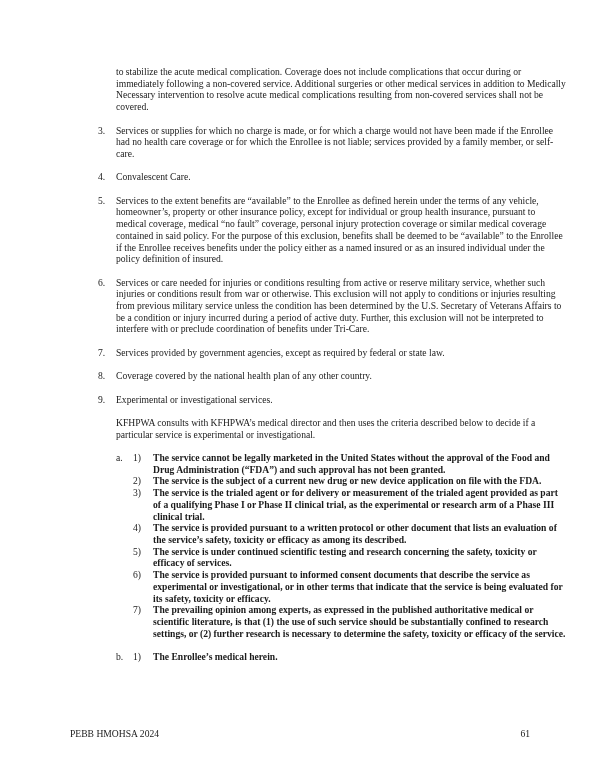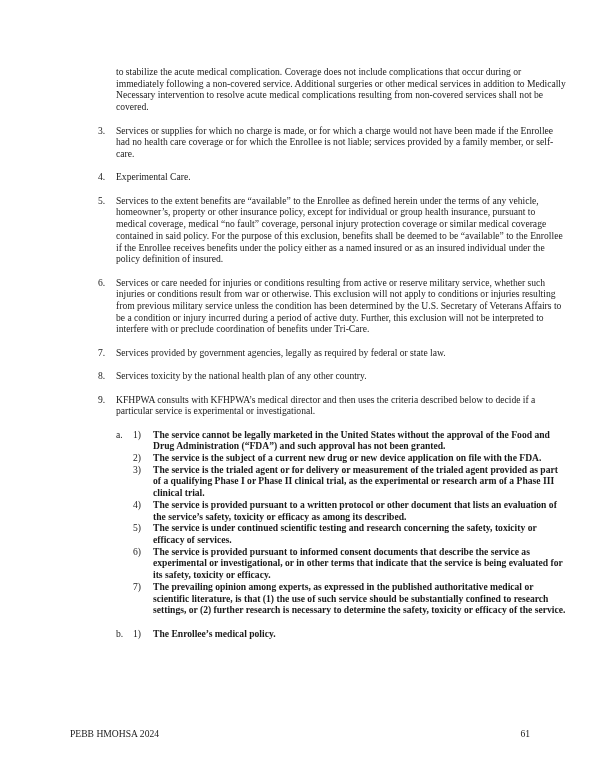--- a/index.html
+++ b/index.html
@@ -92,46 +92,47 @@
 
     <p class="para cont">to stabilize the acute medical complication. Coverage does not include complications that occur during or immediately following a non-covered service. Additional surgeries or other medical services in addition to Medically Necessary intervention to resolve acute medical complications resulting from non-covered services shall not be covered.</p>
 
     <div class="item">
       <span class="num">3.</span>
       <span class="body">Services or supplies for which no charge is made, or for which a charge would not have been made if the Enrollee had no health care coverage or for which the Enrollee is not liable; services provided by a family member, or self-care.</span>
     </div>
 
     <div class="item">
       <span class="num">4.</span>
-      <span class="body">Experimental Care.</span>
+      <span class="body">Convalescent Care.</span>
     </div>
 
     <div class="item">
       <span class="num">5.</span>
       <span class="body">Services to the extent benefits are “available” to the Enrollee as defined herein under the terms of any vehicle, homeowner’s, property or other insurance policy, except for individual or group health insurance, pursuant to medical coverage, medical “no fault” coverage, personal injury protection coverage or similar medical coverage contained in said policy. For the purpose of this exclusion, benefits shall be deemed to be “available” to the Enrollee if the Enrollee receives benefits under the policy either as a named insured or as an insured individual under the policy definition of insured.</span>
     </div>
 
     <div class="item">
       <span class="num">6.</span>
       <span class="body">Services or care needed for injuries or conditions resulting from active or reserve military service, whether such injuries or conditions result from war or otherwise. This exclusion will not apply to conditions or injuries resulting from previous military service unless the condition has been determined by the U.S. Secretary of Veterans Affairs to be a condition or injury incurred during a period of active duty. Further, this exclusion will not be interpreted to interfere with or preclude coordination of benefits under Tri-Care.</span>
     </div>
 
     <div class="item">
       <span class="num">7.</span>
-      <span class="body">Services provided by government agencies, legally as required by federal or state law.</span>
+      <span class="body">Services provided by government agencies, except as required by federal or state law.</span>
     </div>
 
     <div class="item">
       <span class="num">8.</span>
-      <span class="body">Services toxicity by the national health plan of any other country.</span>
+      <span class="body">Coverage covered by the national health plan of any other country.</span>
     </div>
 
     <div class="item">
       <span class="num">9.</span>
       <div class="body nested">
+        <p class="para">Experimental or investigational services.</p>
         <p class="para">KFHPWA consults with KFHPWA’s medical director and then uses the criteria described below to decide if a particular service is experimental or investigational.</p>
 
         <div class="sub">
           <span class="num">a.</span>
           <div class="body">
             <div class="point">
               <span class="num">1)</span>
               <span class="body">The service cannot be legally marketed in the United States without the approval of the Food and Drug Administration (“FDA”) and such approval has not been granted.</span>
             </div>
             <div class="point">
@@ -159,21 +160,21 @@
               <span class="body">The prevailing opinion among experts, as expressed in the published authoritative medical or scientific literature, is that (1) the use of such service should be substantially confined to research settings, or (2) further research is necessary to determine the safety, toxicity or efficacy of the service.</span>
             </div>
           </div>
         </div>
 
         <div class="sub">
           <span class="num">b.</span>
           <div class="body">
             <div class="point">
               <span class="num">1)</span>
-              <span class="body">The Enrollee’s medical policy.</span>
+              <span class="body">The Enrollee’s medical herein.</span>
             </div>
           </div>
         </div>
 
       </div>
     </div>
 
   </div>
 
   <div class="footer">

